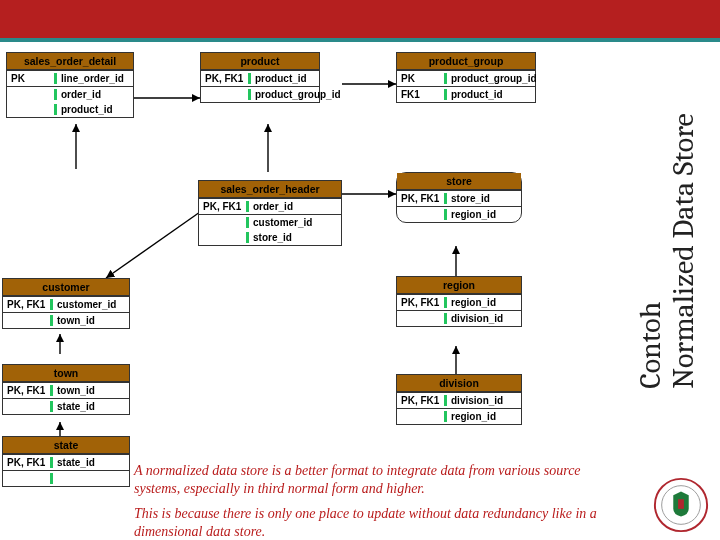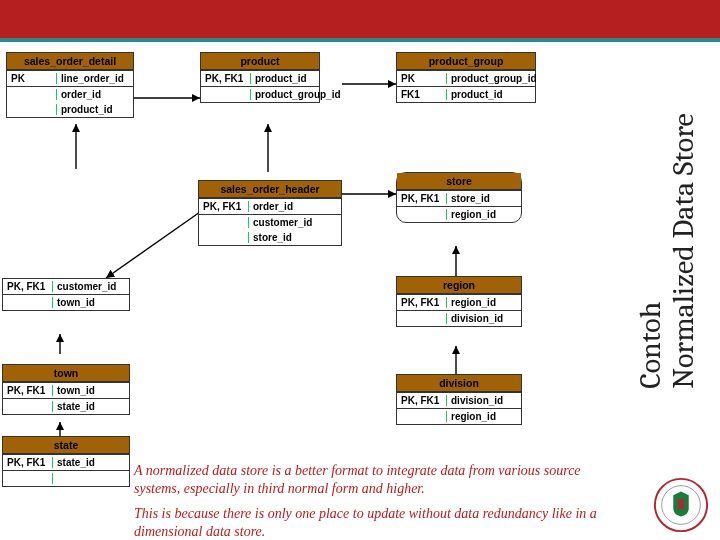--- a/index.html
+++ b/index.html
@@ -53,21 +53,21 @@
   }
   .entity .sec:first-of-type { border-top: none; }
   .entity .row {
     display: flex;
     padding: 2px 4px;
     min-height: 15px;
   }
   .entity .k {
     width: 46px;
     flex-shrink: 0;
-    border-right: 1px solid #22c55e;
+    border-right: 3px solid #22c55e;
     margin-right: 4px;
     padding-right: 2px;
   }
   .entity .v { }
   .entity .v-plain { }
   .blank { min-height: 10px; }
   svg.arrows {
     position: absolute;
     top: 0; left: 0;
     width: 618px;
@@ -221,20 +221,21 @@
     </div>
     <div class="sec">
       <div class="row">
           <span class="k"></span>
           <span class="v-plain">region_id</span>
         </div>
     </div>
   </div>
 
   <div class="entity" style="left:2px; top:234px; width:128px;">
+    <div class="hdr">customer</div>
     <div class="sec">
       <div class="row">
           <span class="k">PK, FK1</span>
           <span class="v">customer_id</span>
         </div>
     </div>
     <div class="sec">
       <div class="row">
           <span class="k"></span>
           <span class="v-plain">town_id</span>

